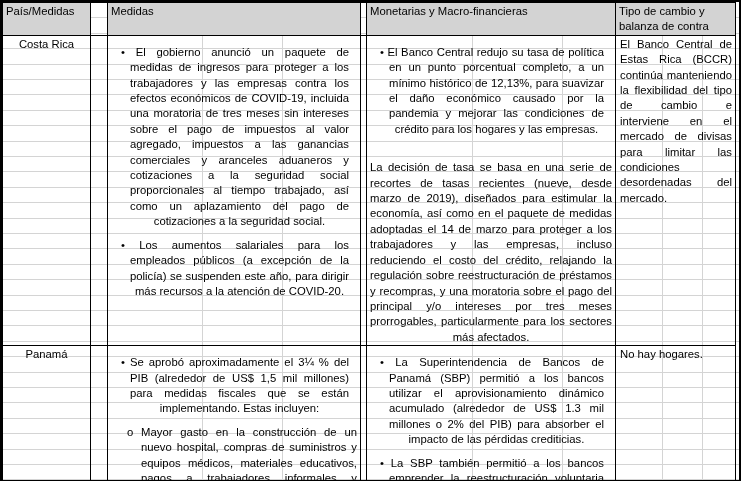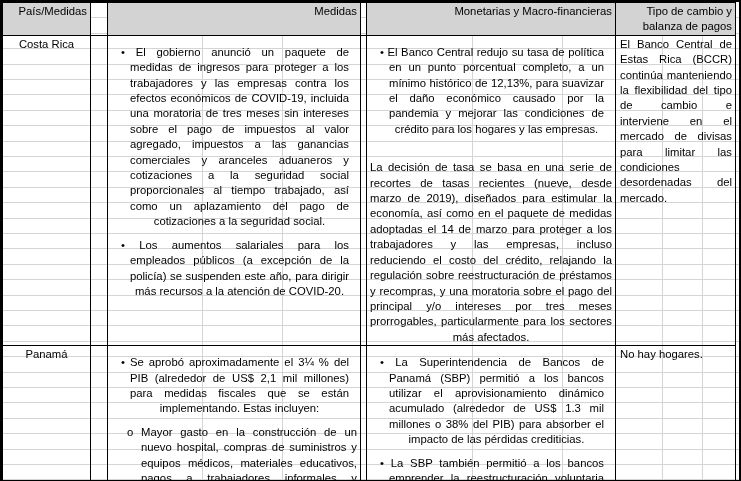--- a/index.html
+++ b/index.html
@@ -60,21 +60,21 @@
   
   col.c-country { width: 88px; }
   col.c-gap1 { width: 17px; }
   col.c-fiscal { width: 253px; }
   col.c-gap2 { width: 6px; }
   col.c-monetary { width: 249px; }
   col.c-fx { width: 120px; }
 
   th.hdr {
     background: #d3d3d3 !important;
-    text-align: right;
+    text-align: left;
     font-weight: bold;
     font-size: 12.3px;
     line-height: 17px;
     padding: 2px 2px 2px 2px;
     vertical-align: middle;
   }
   th.hdr-gap {
     background: transparent !important;
     border-left: none;
     border-right: none;
@@ -187,21 +187,21 @@
       <col class="c-monetary">
       <col class="c-fx">
     </colgroup>
     <thead>
       <tr>
         <th class="hdr">País/Medidas</th>
         <th class="hdr-gap"></th>
         <th class="hdr">Medidas</th>
         <th class="hdr-gap"></th>
         <th class="hdr">Monetarias y Macro-financieras</th>
-        <th class="hdr">Tipo de cambio y balanza de pagos</th>
+        <th class="hdr">Tipo de cambio y balanza de contra</th>
       </tr>
     </thead>
     <tbody id="tbody">
         <tr>
           <td class="country">Costa Rica</td>
           <td class="gapcell"></td>
           <td class="body">
             <p class="bullet">• El gobierno anunció un paquete de medidas de ingresos para proteger a los trabajadores y las empresas contra los efectos económicos de COVID-19, incluida una moratoria de tres meses sin intereses sobre el pago de impuestos al valor agregado, impuestos a las ganancias comerciales y aranceles aduaneros y cotizaciones a la seguridad social proporcionales al tiempo trabajado, así como un aplazamiento del pago de cotizaciones a la seguridad social.</p>
             <p class="bullet">• Los aumentos salariales para los empleados públicos (a excepción de la policía) se suspenden este año, para dirigir más recursos a la atención de COVID-20.</p>
           </td>
@@ -212,26 +212,26 @@
             <p class="para">La decisión de tasa se basa en una serie de recortes de tasas recientes (nueve, desde marzo de 2019), diseñados para estimular la economía, así como en el paquete de medidas adoptadas el 14 de marzo para proteger a los trabajadores y las empresas, incluso reduciendo el costo del crédito, relajando la regulación sobre reestructuración de préstamos y recompras, y una moratoria sobre el pago del principal y/o intereses por tres meses prorrogables, particularmente para los sectores más afectados.</p>
           </td>
           <td class="body fx">
             <p class="para">El Banco Central de Estas Rica (BCCR) continúa manteniendo la flexibilidad del tipo de cambio e interviene en el mercado de divisas para limitar las condiciones desordenadas del mercado.</p>
           </td>
         </tr>
         <tr>
           <td class="country">Panamá</td>
           <td class="gapcell"></td>
           <td class="body">
-            <p class="bullet">• Se aprobó aproximadamente el 3¼ % del PIB (alrededor de US$ 2,1 mil millones) para medidas fiscales que se están implementando. Estas incluyen:</p>
+            <p class="bullet">• Se aprobó aproximadamente el 3¼ % del PIB (alrededor de US$ 1,5 mil millones) para medidas fiscales que se están implementando. Estas incluyen:</p>
             <p class="subbullet">o Mayor gasto en la construcción de un nuevo hospital, compras de suministros y equipos médicos, materiales educativos, pagos a trabajadores informales y propietarios de pequeñas empresas, a través del "Plan de solidaridad de Panamá"</p>
           </td>
           <td class="gapcell"></td>
           <td class="body">
-            <p class="bullet">• La Superintendencia de Bancos de Panamá (SBP) permitió a los bancos utilizar el aprovisionamiento dinámico acumulado (alrededor de US$ 1.3 mil millones o 38% del PIB) para absorber el impacto de las pérdidas crediticias.</p>
+            <p class="bullet">• La Superintendencia de Bancos de Panamá (SBP) permitió a los bancos utilizar el aprovisionamiento dinámico acumulado (alrededor de US$ 1.3 mil millones o 2% del PIB) para absorber el impacto de las pérdidas crediticias.</p>
             <p class="bullet">• La SBP también permitió a los bancos emprender la reestructuración voluntaria de préstamos con prestatarios problemáticos: los bancos ajustan las condiciones de los préstamos existentes, otorgan períodos de gracia, reducen las tasas de interés y eliminan algunas tarifas.</p>
           </td>
           <td class="body fx plain">
             <p class="para">No hay hogares.</p>
           </td>
         </tr>
       </tbody>
   </table>
 
 </div>

